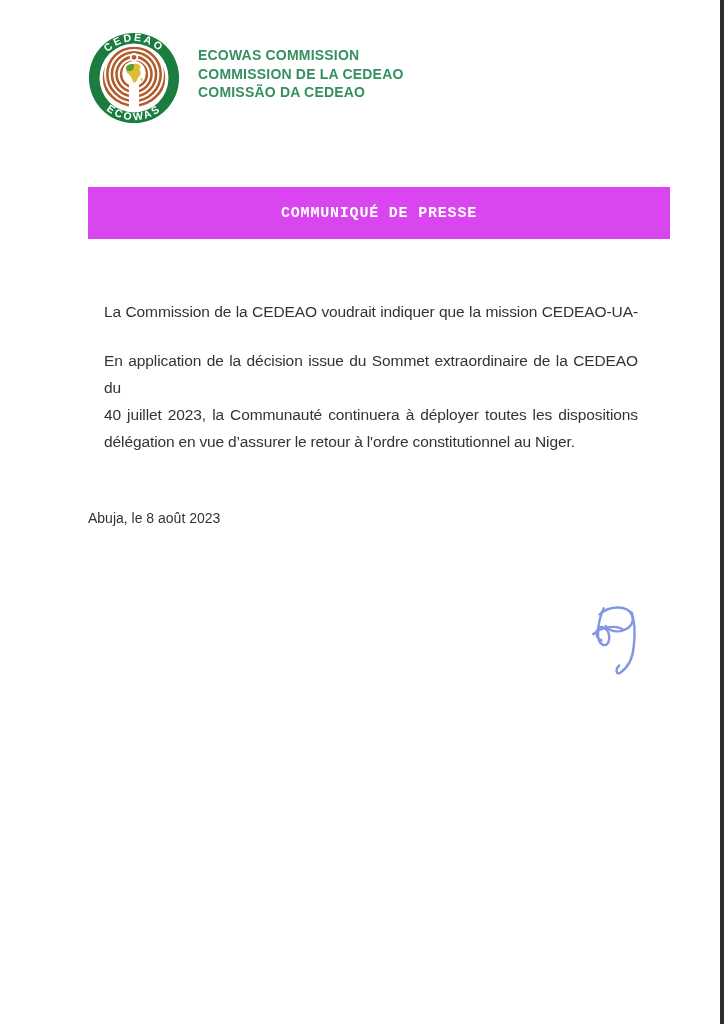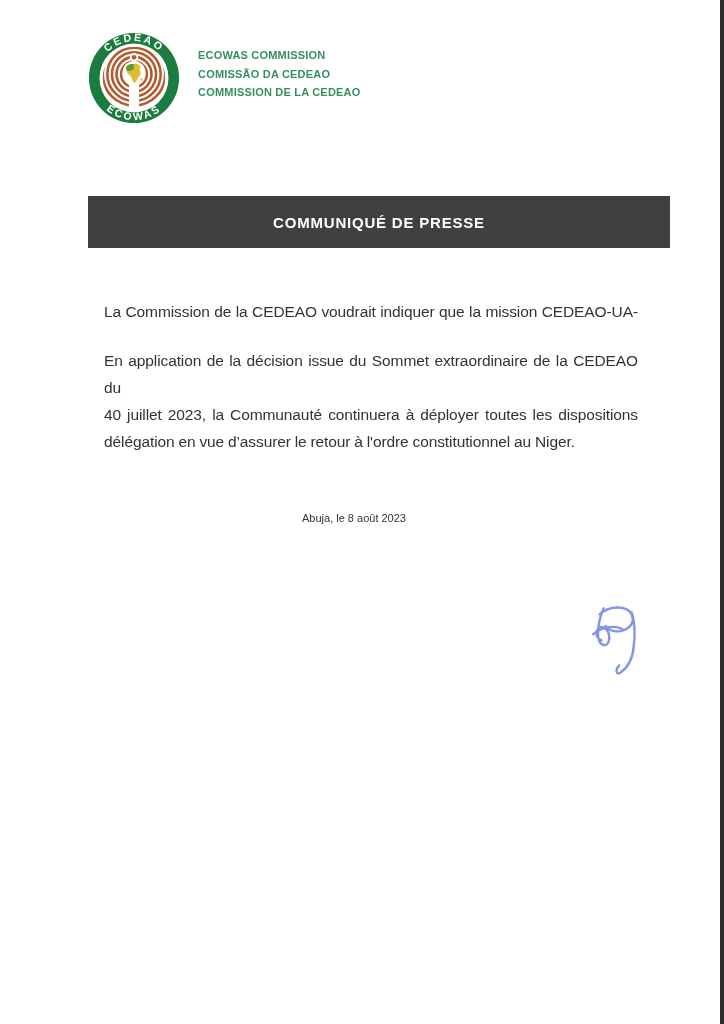--- a/index.html
+++ b/index.html
@@ -16,42 +16,42 @@
   }
   
   .header{
     position:absolute;left:88px;top:32px;
     display:flex;align-items:flex-start;
   }
   .logo-wrap{width:92px;height:92px;flex:0 0 auto;}
   .org{
     margin-left:18px;padding-top:14px;
     color:#359060;font-weight:bold;
-    font-size:11px;line-height:18.5px;letter-spacing:0.2px;
+    font-size:14px;line-height:18.5px;letter-spacing:0.2px;
   }
   
   .banner{
-    position:absolute;left:88px;top:196px;width:582px;height:52px;
-    background:#404040;color:#ffffff;
+    position:absolute;left:88px;top:187px;width:582px;height:52px;
+    background:#d946ef;color:#ffffff;
     display:flex;align-items:center;justify-content:center;
-    font-weight:bold;font-size:15px;letter-spacing:0.8px;
+    font-weight:bold;font-size:15px;letter-spacing:0.8px;font-family:Liberation Mono, monospace;
   }
   
   .content{position:absolute;left:88px;top:298px;width:550px;}
   .para{margin:0 0 22px 16px;}
   .line{
     font-size:15.5px;line-height:27px;color:#333333;
     letter-spacing:-0.1px;word-spacing:-0.3px;
     text-align:justify;
   }
   .line.jfull{text-align-last:justify;}
   .dateline{
     padding-top:28px;padding-right:18px;
-    text-align:center;
-    font-size:11px;line-height:27px;color:#333333;
+    text-align:left;
+    font-size:14px;line-height:27px;color:#333333;
   }
   .signature{
     position:absolute;left:586px;top:602px;width:54px;height:78px;
     pointer-events:none;
   }
 </style>
 </head>
 <body>
 
 <div class="page">
@@ -96,22 +96,22 @@
 
         <g>
           <path fill="#e0bc35" d="M 43,36.5 C 45,35 48,34.5 50,35 C 52,34.2 54,34.8 55.5,35.5 C 57.5,36.5 57,39 56,40.5 C 57.5,43 58,45 56.5,47 C 55,49 53.5,51.5 52.5,53.5 C 51.8,55.2 50,55.5 49,54 C 48,52.5 47.5,50 46.5,48.5 C 45,46.5 42.5,45 41.5,42.5 C 40.8,40.5 41.5,38 43,36.5 Z"></path>
           <path fill="#55a03a" d="M 43,36.5 C 45,35 48,34.5 50,35 L 49.5,40.5 C 48,42 45.5,42.8 43.5,42.2 C 42,41.6 41,39.5 41.5,38 Z"></path>
           <ellipse cx="58.3" cy="51.5" rx="0.9" ry="1.7" fill="#e0bc35" transform="rotate(-20 58.3 51.5)"></ellipse>
         </g>
       </svg>
     </div>
     <div class="org">
       <div>ECOWAS COMMISSION</div>
+      <div>COMMISSION DE LA CEDEAO</div>
       <div>COMISSÃO DA CEDEAO</div>
-      <div>COMMISSION DE LA CEDEAO</div>
     </div>
   </div>
 
   <div class="banner">
     <span>COMMUNIQUÉ DE PRESSE</span>
   </div>
 
   <div class="content">
 
     <div class="para">

